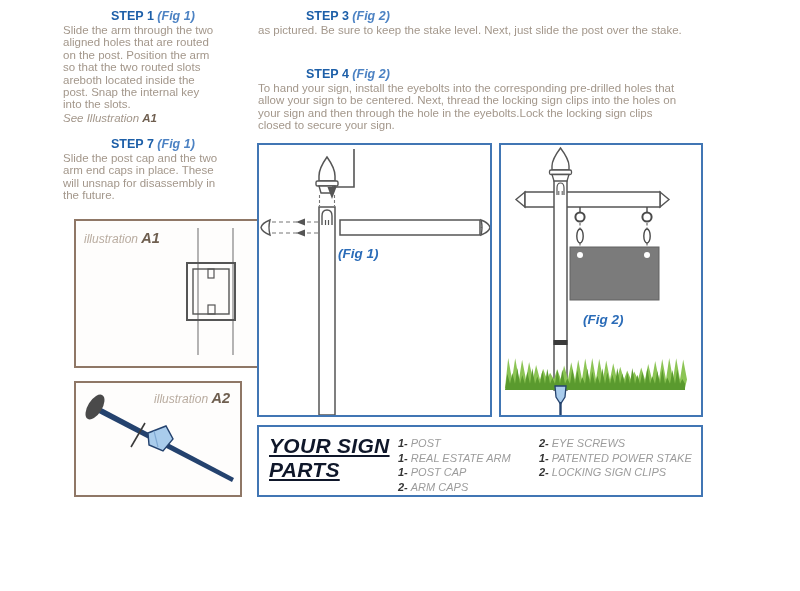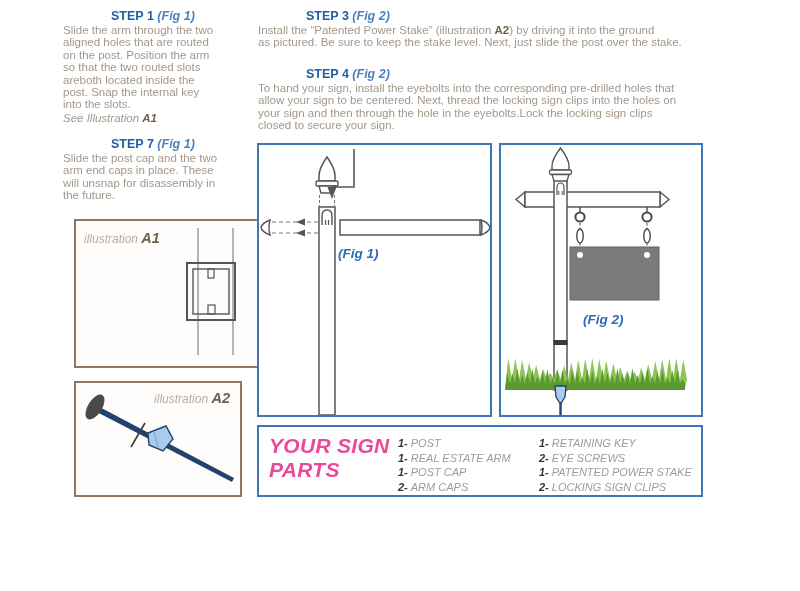--- a/index.html
+++ b/index.html
@@ -43,23 +43,24 @@
 
   .fig-label { position: absolute; color: #2b6cb8; font-weight: bold; font-style: italic; font-size: 13.5px; }
   #fig1label { left: 79px; top: 101px; }
   #fig2label { left: 82px; top: 167px; }
 
   .fill-svg { position: absolute; left: 0; top: 0; width: 100%; height: 100%; }
 
   
   .parts-title {
     position: absolute; left: 10px; top: 7px;
-    color: #ec4899; font-weight: bold; font-style: italic;
+    color: #0f172a; font-weight: bold; font-style: italic;
     font-size: 21px; line-height: 24px; letter-spacing: 0.3px;
     white-space: pre-line;
+    text-decoration: underline;
   }
   .parts-col { position: absolute; top: 9px; font-size: 11px; font-style: italic;
     color: #9c9c9c; line-height: 14.6px; }
   #parts-col1 { left: 139px; }
   #parts-col2 { left: 280px; }
   .parts-col .q { color: #333333; font-weight: bold; font-style: italic; margin-right: 3px; }
 </style>
 </head>
 <body>
 
@@ -88,23 +89,20 @@
   <div class="body-text">Slide the post cap and the two
 arm end caps in place. These
 will unsnap for disassembly in
 the future.</div>
 </div>
 
 <div class="step" id="step3">
   <div class="step-head">
     <span class="step-title">STEP 3</span>
     <span class="fig-ref">(Fig 2)</span>
-  </div>
-  <div>
-    <span>Install the “Patented Power Stake” (illustration </span><span class="brown-ref">A2</span><span>) by driving it into the ground</span>
   </div>
   <div>as pictured. Be sure to keep the stake level. Next, just slide the post over the stake.</div>
 </div>
 
 <div class="step" id="step4">
   <div class="step-head">
     <span class="step-title">STEP 4</span>
     <span class="fig-ref">(Fig 2)</span>
   </div>
   <div class="body-text">To hand your sign, install the eyebolts into the corresponding pre-drilled holes that
@@ -232,18 +230,17 @@
 <div class="blue-box" id="partsbox">
   <div class="parts-title">YOUR SIGN
 PARTS</div>
   <div class="parts-col" id="parts-col1">
     <div><span class="q">1-</span><span>POST</span></div>
     <div><span class="q">1-</span><span>REAL ESTATE ARM</span></div>
     <div><span class="q">1-</span><span>POST CAP</span></div>
     <div><span class="q">2-</span><span>ARM CAPS</span></div>
   </div>
   <div class="parts-col" id="parts-col2">
-    <div><span class="q">1-</span><span>RETAINING KEY</span></div>
     <div><span class="q">2-</span><span>EYE SCREWS</span></div>
     <div><span class="q">1-</span><span>PATENTED POWER STAKE</span></div>
     <div><span class="q">2-</span><span>LOCKING SIGN CLIPS</span></div>
   </div>
 </div>
 
 </body></html>

